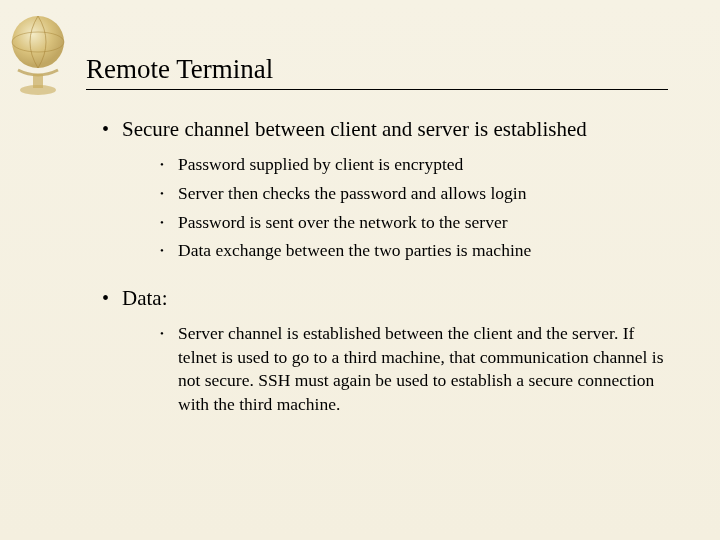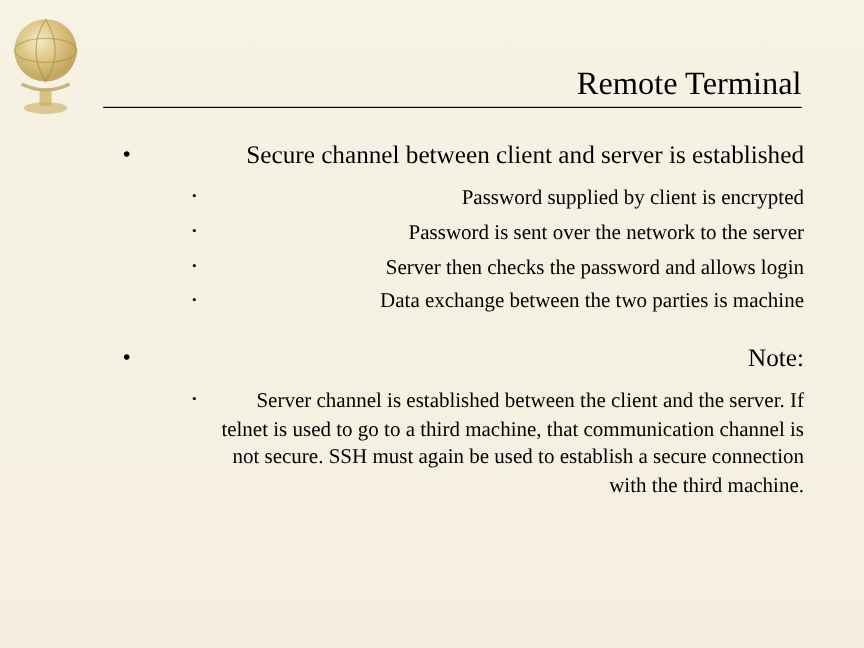--- a/index.html
+++ b/index.html
@@ -11,21 +11,20 @@
     font-family: Georgia, 'Times New Roman', serif;
     color: #000;
     background: #f8f4e6;
   }
   .slide {
     position: relative;
     width: 720px;
     height: 540px;
     background: linear-gradient(to bottom, #f6f2e4 0%, #f4efdf 100%);
     box-sizing: border-box;
-    text-align: right;
   }
   .corner-deco {
     position: absolute;
     top: 0;
     left: 0;
     width: 90px;
     height: 110px;
     pointer-events: none;
   }
   .title {
@@ -102,26 +101,26 @@
     <ellipse cx="38" cy="90" rx="18" ry="5" fill="#c9ad5f" opacity="0.6"></ellipse>
   </svg>
 
   <div class="title">Remote Terminal</div>
 
   <ul class="level1">
     <li>
       <span>Secure channel between client and server is established</span>
       <ul class="level2">
         <li>Password supplied by client is encrypted</li>
+        <li>Server then checks the password and allows login</li>
         <li>Password is sent over the network to the server</li>
-        <li>Server then checks the password and allows login</li>
         <li>Data exchange between the two parties is machine</li>
       </ul>
     </li>
     <li>
-      <span>Note:</span>
+      <span>Data:</span>
       <ul class="level2">
         <li>Server channel is established between the client and the server. If telnet is used to go to a third machine, that communication channel is not secure. SSH must again be used to establish a secure connection with the third machine.</li>
       </ul>
     </li>
   </ul>
 
 </div>
 
 </body></html>

